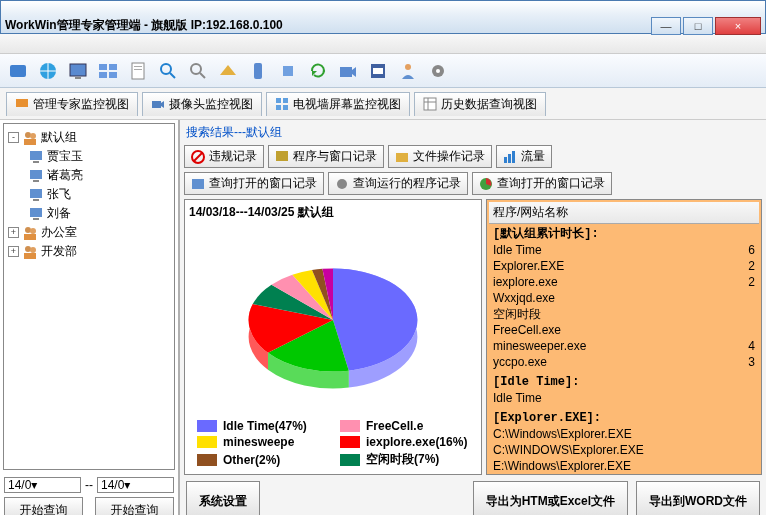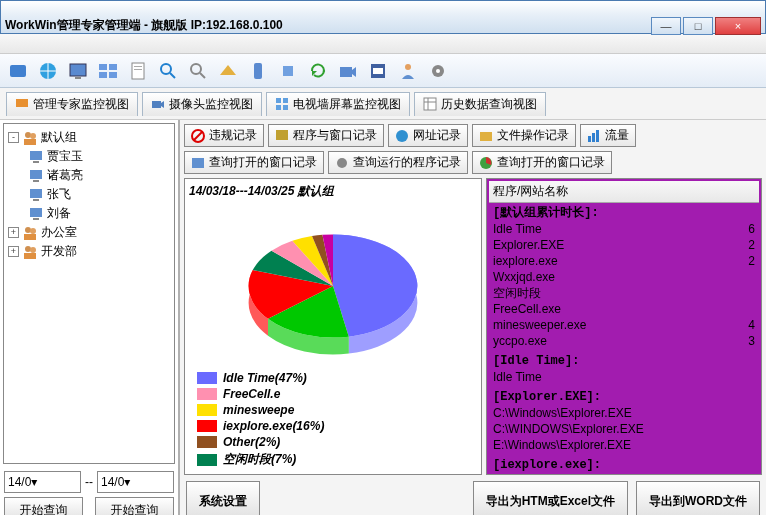--- a/index.html
+++ b/index.html
@@ -25,39 +25,39 @@
 
 .leftpanel { width: 180px; border-right: 2px solid #b0b0b0; background: #fff; display: flex; flex-direction: column; }
 .tree { flex: 1; border: 1px solid #888; margin: 3px; background: #fff; padding: 4px; overflow: auto; }
 .tnode { display: flex; align-items: center; gap: 3px; padding: 1px 0; white-space: nowrap; }
 .tnode .expand { width: 11px; height: 11px; border: 1px solid #888; font-size: 9px; line-height: 9px; text-align: center; color: #444; }
 .tnode.lvl0 { margin-left: 0; }
 .tnode.lvl1 { margin-left: 20px; }
 .tnode .nodeicon { width: 16px; height: 16px; }
 .bottomctrl { padding: 4px; display: flex; flex-direction: column; gap: 4px; }
 .daterow { display: flex; gap: 4px; }
-.dateinput { flex: 1; height: 22px; border: 1px solid #888; background: #fff; padding: 0 3px; display: flex; align-items: center; justify-content: space-between; font-size: 11px; }
+.dateinput { flex: 1; height: 16px; border: 1px solid #888; background: #fff; padding: 0 3px; display: flex; align-items: center; justify-content: space-between; font-size: 11px; }
 .btnrow { display: flex; gap: 12px; }
 .btn { flex: 1; height: 26px; border: 1px solid #888; background: linear-gradient(#fff,#e0e0e0); display: flex; align-items: center; justify-content: center; }
 
 .rightpanel { flex: 1; background: #f4f4f4; display: flex; flex-direction: column; padding: 2px; overflow: hidden; }
 .searchresult { color: #0050c8; padding: 2px 4px; font-size: 12px; }
 .innerbar { display: flex; gap: 4px; padding: 2px; flex-wrap: wrap; }
 .innerbtn { border: 1px solid #888; background: linear-gradient(#fff,#e8e8e8); padding: 2px 6px; display: flex; align-items: center; gap: 4px; font-size: 12px; white-space: nowrap; }
 .innerbtn .bicon { width: 14px; height: 14px; }
 
 .chartrow { flex: 1; display: flex; gap: 4px; padding: 2px; overflow: hidden; }
-.chartbox { width: 298px; background: #fff; border: 1px solid #888; padding: 4px; display: flex; flex-direction: column; overflow: hidden; font-style: italic; }
+.chartbox { width: 298px; background: #fff; border: 1px solid #888; padding: 4px; display: flex; flex-direction: column; overflow: hidden; }
 .chartheader { font-weight: bold; margin-bottom: 4px; }
 .pie { flex: 1; display: flex; align-items: center; justify-content: center; }
-.legend { display: grid; grid-template-columns: 1fr; gap: 2px 6px; padding: 4px 0 0 8px; }
+.legend { display: grid; grid-template-columns: 1fr 1fr; gap: 2px 6px; padding: 4px 0 0 8px; }
 .legenditem { display: flex; align-items: center; gap: 6px; font-weight: bold; font-size: 12px; white-space: nowrap; }
 .legendsw { width: 20px; height: 12px; }
 
-.listbox { flex: 1; background: #a21caf; border: 1px solid #888; padding: 2px; overflow: hidden; display: flex; flex-direction: column; }
+.listbox { flex: 1; background: #fdba74; border: 1px solid #888; padding: 2px; overflow: hidden; display: flex; flex-direction: column; }
 .listhead { border-bottom: 1px solid #aaa; padding: 2px 4px; font-weight: normal; background: linear-gradient(#f8f8f8,#e8e8e8); }
 .listbody { flex: 1; overflow: hidden; font-family: "courier new", monospace; font-size: 12px; padding: 2px 4px; line-height: 16px; }
 .listbody .grp { font-weight: bold; font-family: Liberation Mono, monospace; }
 .listbody .row { display: flex; justify-content: space-between; gap: 32px; }
 .listbody .row .v { text-align: right; min-width: 12px; }
 
 .bottombar { display: flex; gap: 8px; padding: 4px; }
 .bbtn { height: 40px; border: 1px solid #888; background: linear-gradient(#fff,#e0e0e0); padding: 0 12px; display: flex; align-items: center; justify-content: center; font-weight: bold; }
 .spacer { flex: 1; }
 </style>
@@ -276,40 +276,35 @@
             <span>开始查询</span>
           </div>
         <div class="btn">
             <span>开始查询</span>
           </div>
       </div>
     </div>
   </div>
 
   <div class="rightpanel">
+    <div class="searchresult">搜索结果---默认组</div>
 
     <div class="innerbar">
       <div class="innerbtn">
           <svg class="bicon">
             <circle cx="7" cy="7" r="6" fill="none" stroke="#d00" stroke-width="2"></circle>
             <line x1="3" y1="11" x2="11" y2="3" stroke="#d00" stroke-width="2"></line>
           </svg>
           <span>违规记录</span>
         </div>
       <div class="innerbtn">
           <svg class="bicon">
             <rect x="1" y="1" width="12" height="10" fill="#c0a030"></rect>
           </svg>
           <span>程序与窗口记录</span>
-        </div>
-      <div class="innerbtn">
-          <svg class="bicon">
-            <circle cx="7" cy="7" r="6" fill="#3090d0"></circle>
-          </svg>
-          <span>网址记录</span>
         </div>
       <div class="innerbtn">
           <svg class="bicon">
             <rect x="1" y="3" width="12" height="9" fill="#e0b040"></rect>
           </svg>
           <span>文件操作记录</span>
         </div>
       <div class="innerbtn">
           <svg class="bicon">
             <rect x="1" y="7" width="3" height="6" fill="#3080d0"></rect>

